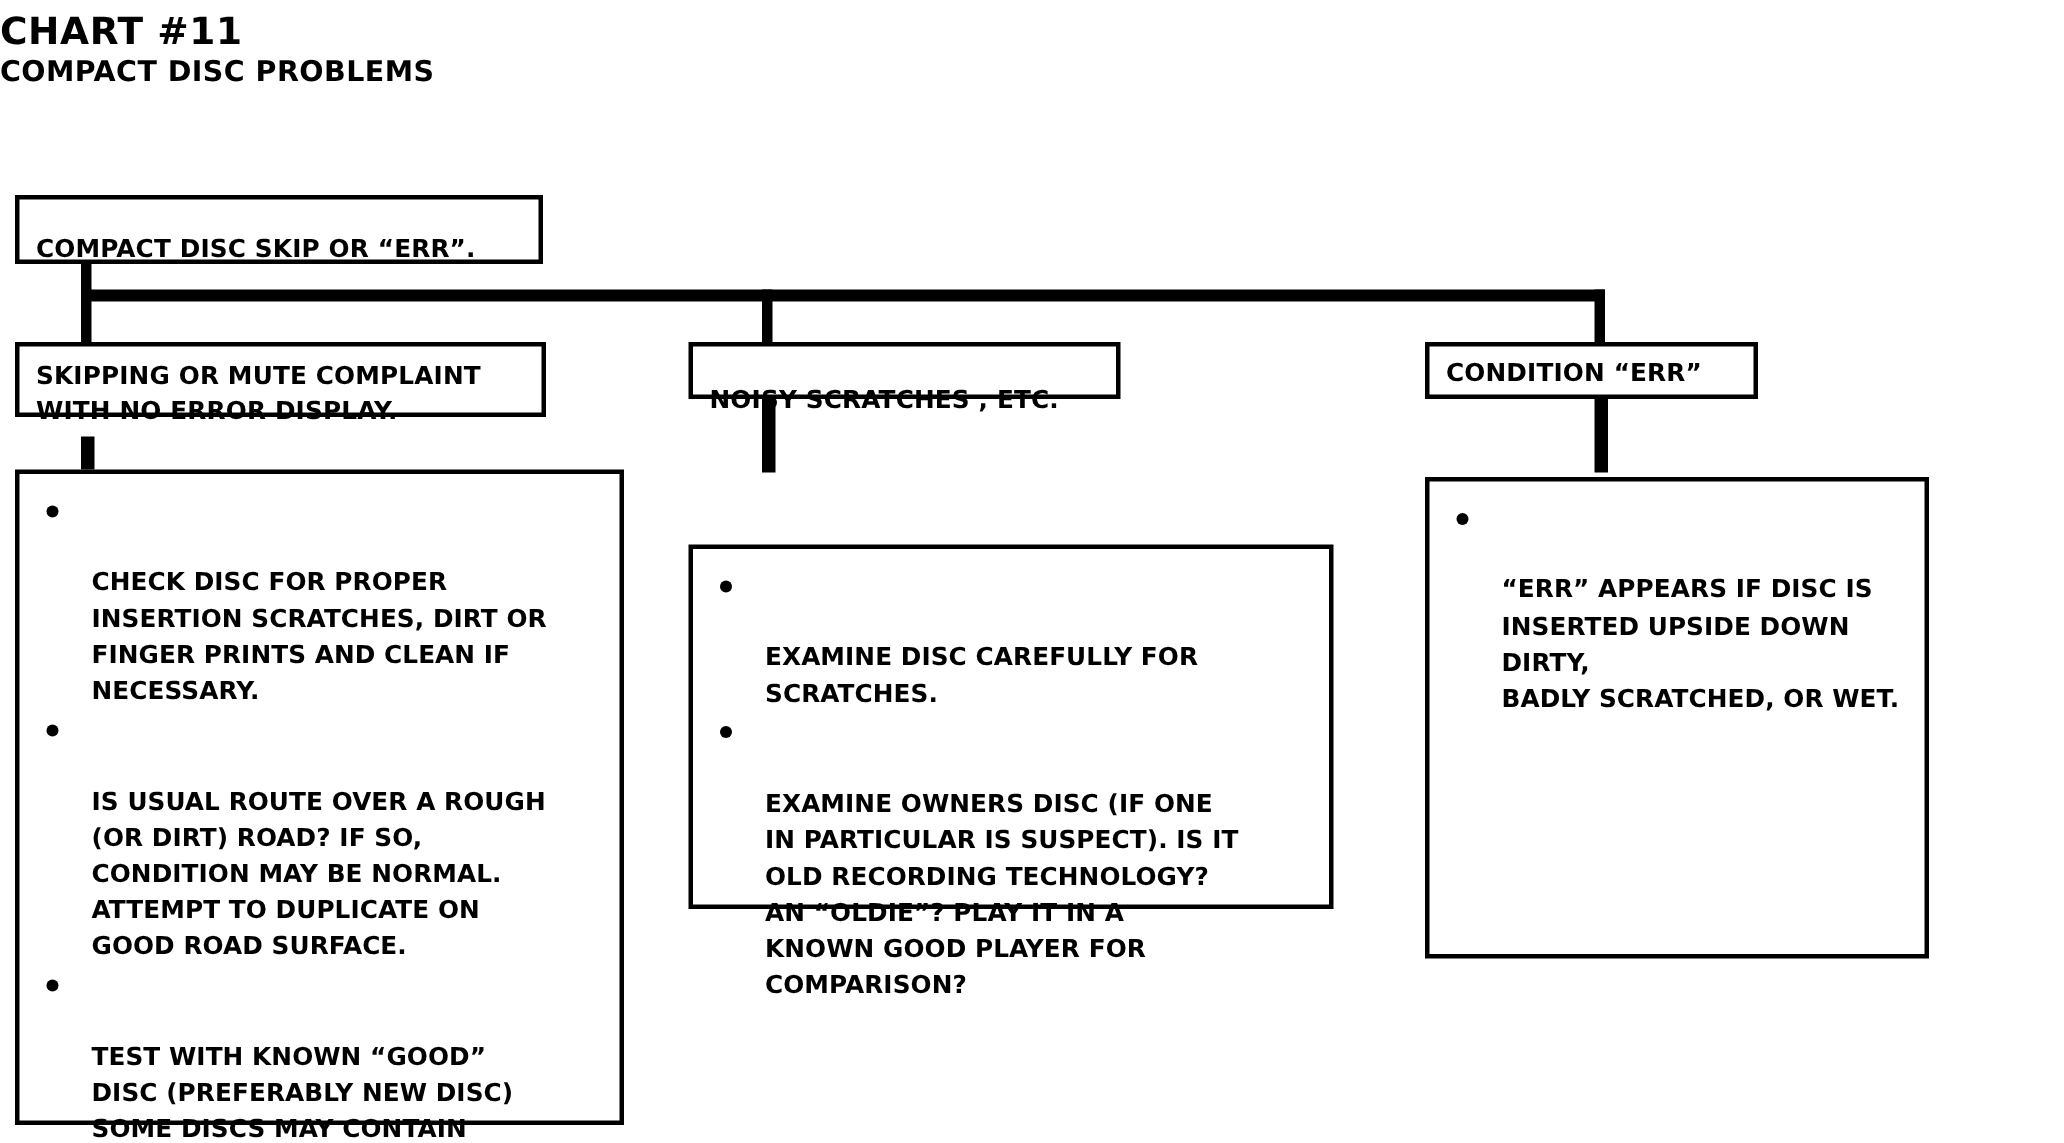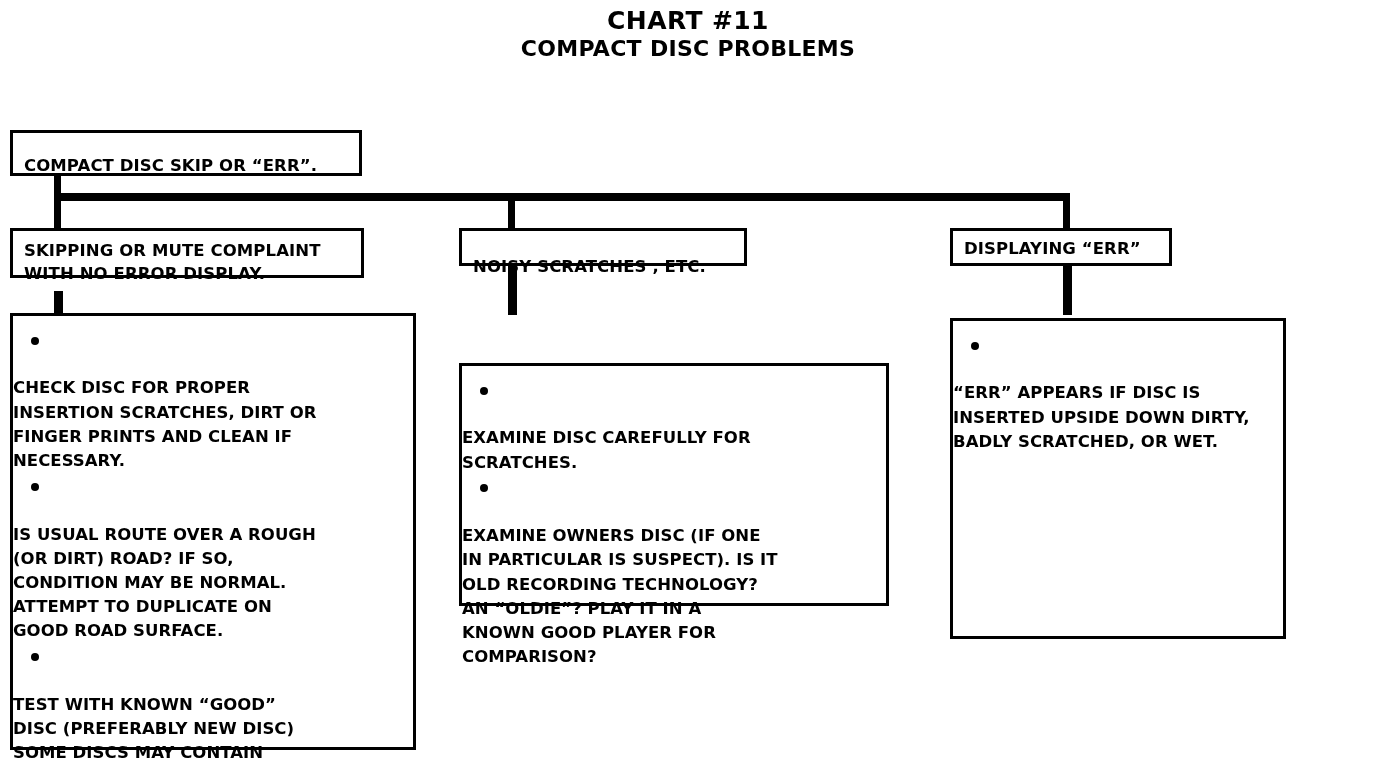--- a/index.html
+++ b/index.html
@@ -19,31 +19,31 @@
     background: #ffffff;
     overflow: hidden;
   }
 
   
   .title-block {
     position: absolute;
     left: 0;
     top: 6px;
     width: 1376px;
-    text-align: center;
+    text-align: left;
   }
   .title-main {
     font-size: 25px;
     font-weight: bold;
     letter-spacing: 0.4px;
     line-height: 29px;
     white-space: pre;
   }
   .title-sub {
-    font-size: 22px;
+    font-size: 19px;
     font-weight: bold;
     letter-spacing: 0.3px;
     line-height: 27px;
     white-space: pre;
   }
 
   
   .box {
     position: absolute;
     border: 3px solid #000000;
@@ -119,20 +119,21 @@
   }
 
   
   ul.bullets {
     list-style: none;
     margin: 0;
     padding: 12px 8px 0 0;
   }
   ul.bullets li {
     position: relative;
+    padding-left: 48px;
     margin-bottom: 1px;
     font-size: 16.5px;
     font-weight: bold;
     line-height: 24.2px;
     letter-spacing: 0.05px;
     white-space: pre-line;
   }
   ul.bullets li .dot {
     position: absolute;
     left: 18px;
@@ -196,21 +197,21 @@
   </div>
 
   <div class="box cat-box" id="cat-box-0">
     <div class="box-text">SKIPPING OR MUTE COMPLAINT
 WITH NO ERROR DISPLAY.</div>
   </div>
   <div class="box cat-box" id="cat-box-1">
     <div class="box-text">NOISY SCRATCHES , ETC.</div>
   </div>
   <div class="box cat-box" id="cat-box-2">
-    <div class="box-text">DISPLAYING “ERR”</div>
+    <div class="box-text">CONDITION “ERR”</div>
   </div>
 
   <div class="box content-box" id="content-box-0">
     <ul class="bullets">
       <li>
         <span class="dot"></span>
         <span>CHECK DISC FOR PROPER
 INSERTION SCRATCHES, DIRT OR
 FINGER PRINTS AND CLEAN IF
 NECESSARY.</span>

